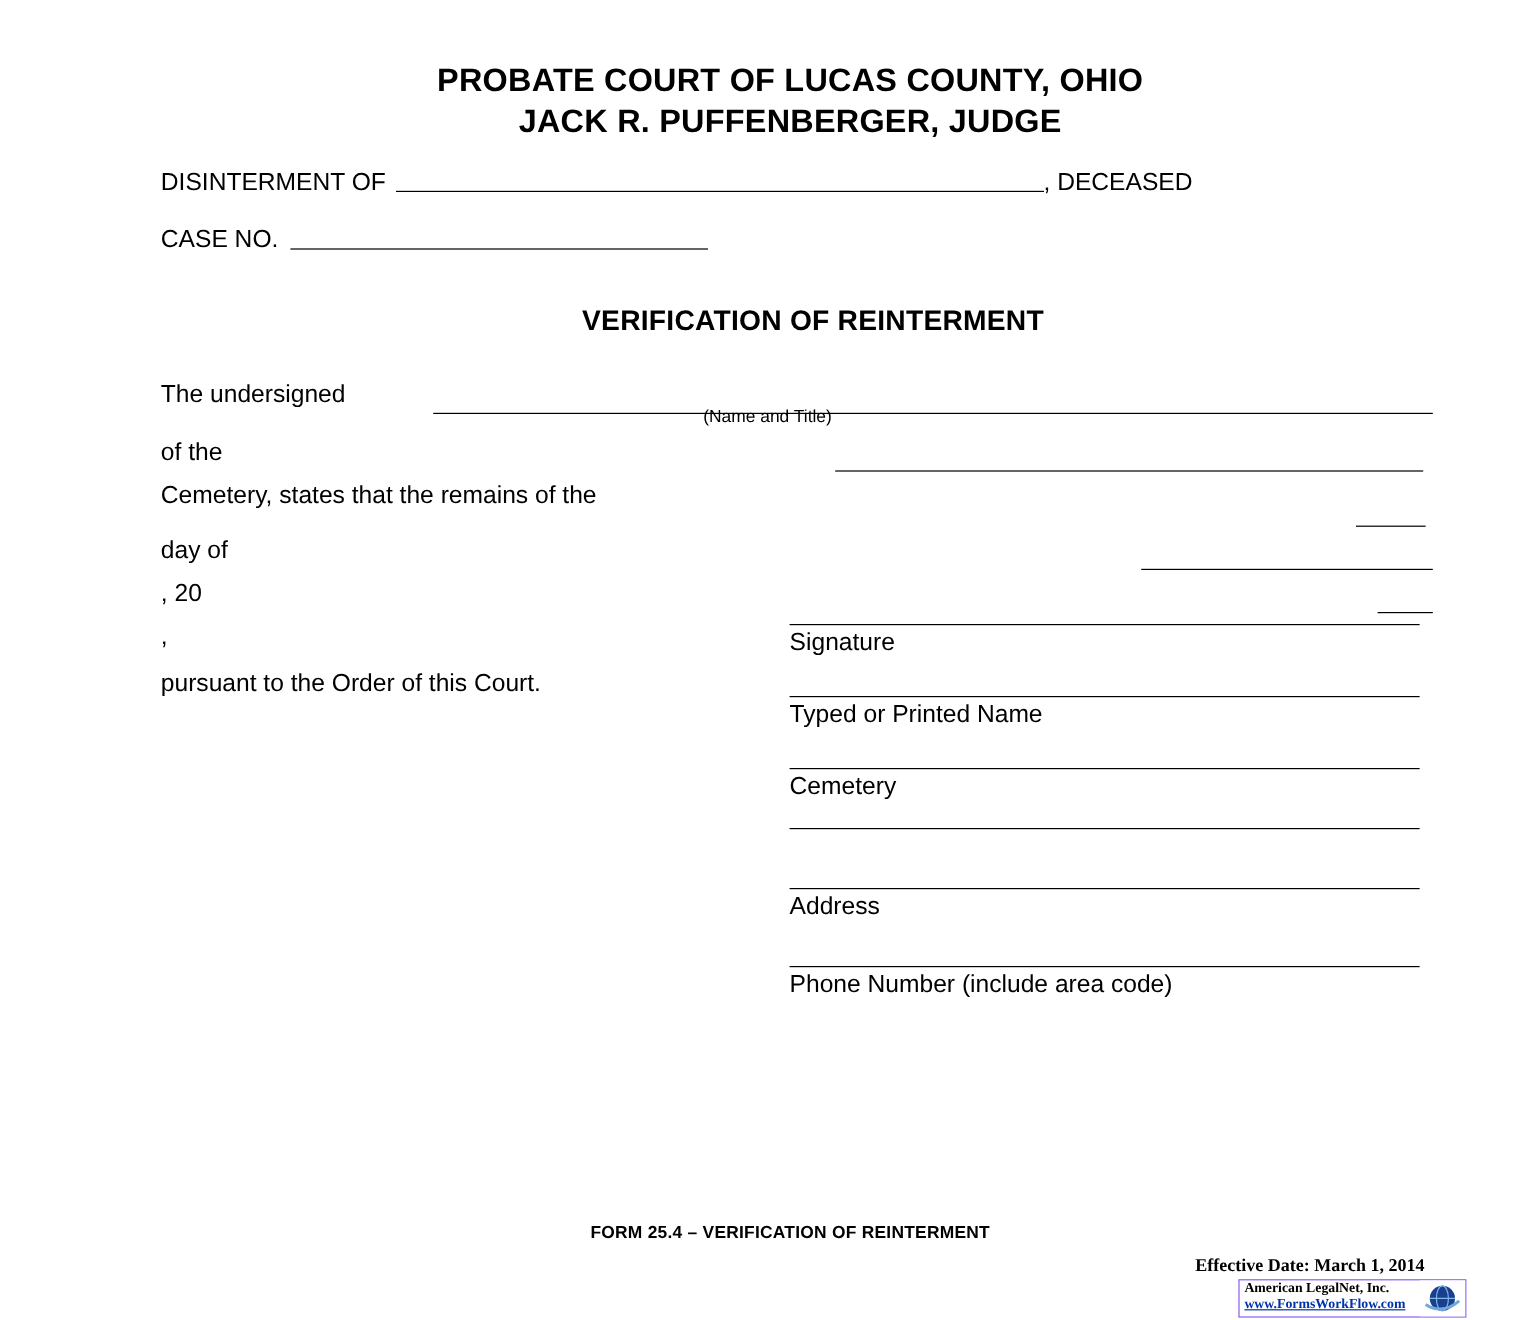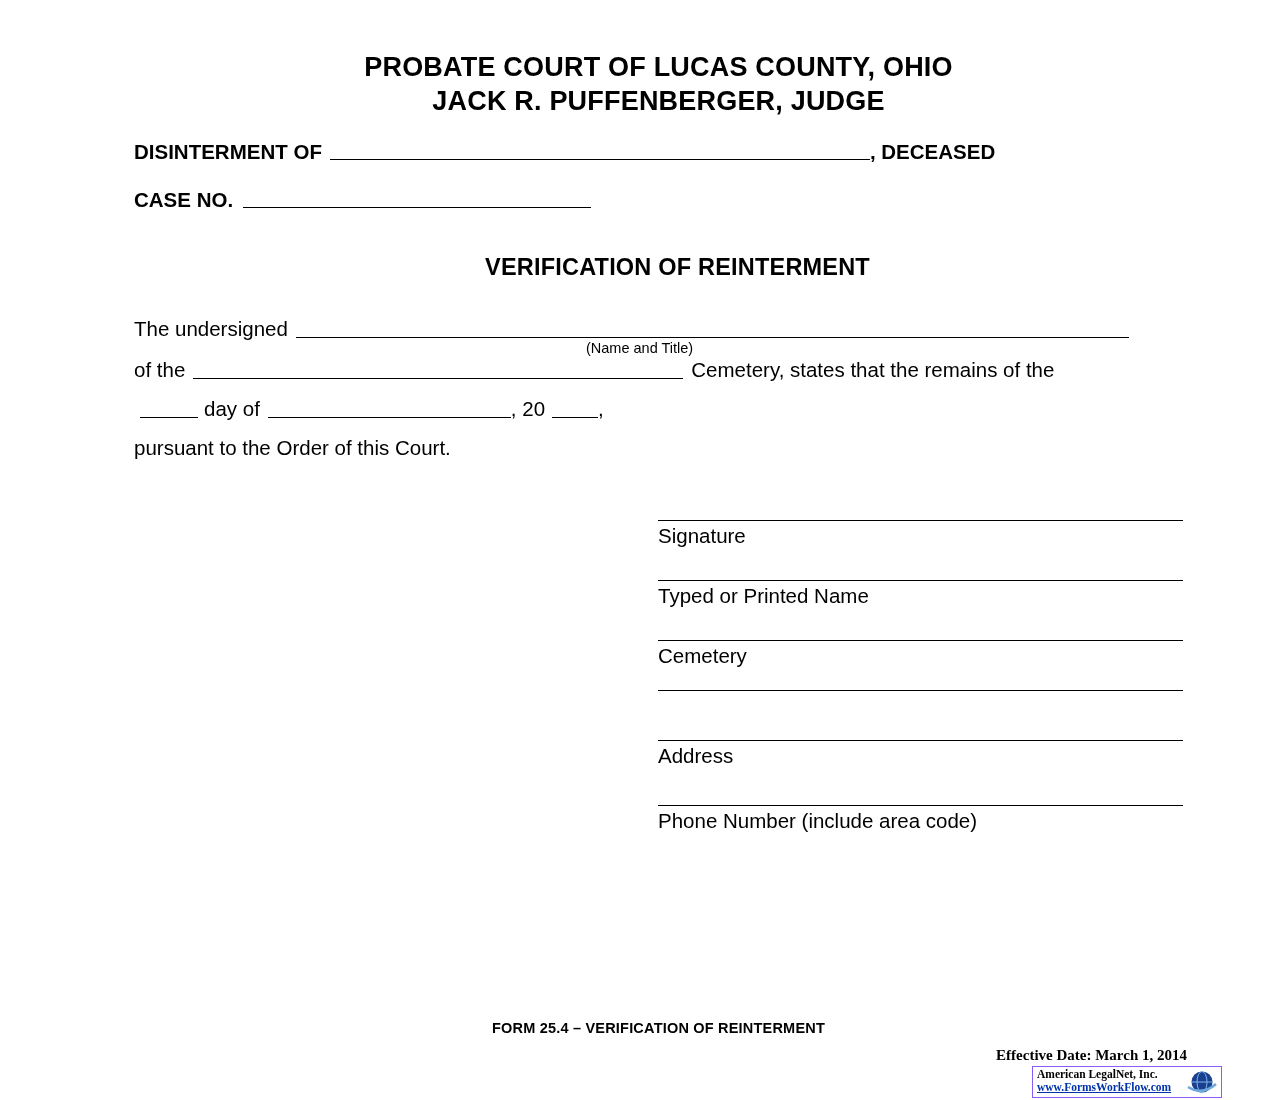--- a/index.html
+++ b/index.html
@@ -41,21 +41,21 @@
   
   .caption {
     position: absolute;
     left: 113px;
     top: 140px;
     width: 1060px;
   }
   .caption-row {
     display: flex;
     align-items: baseline;
-    font-weight: bold;
+    font-weight: normal;
     font-size: 20.5px;
     white-space: nowrap;
   }
   .caption-row.second { margin-top: 24px; }
   .caption-label { }
   .rule {
     border-bottom: 1.6px solid #000;
     height: 1px;
     align-self: flex-end;
     margin-bottom: 4px;
@@ -83,20 +83,21 @@
     left: 113px;
     top: 314px;
     width: 1060px;
     font-size: 20.5px;
     line-height: 29px;
   }
   .body-line {
     display: flex;
     align-items: flex-start;
     white-space: nowrap;
+    flex-direction: column;
   }
   .b-rule {
     border-bottom: 1.5px solid #000;
     height: 1px;
     align-self: flex-end;
     margin-bottom: 5px;
   }
   .rule-name { width: 833px; margin-left: 8px; }
   .sub-caption {
     font-size: 14.5px;

